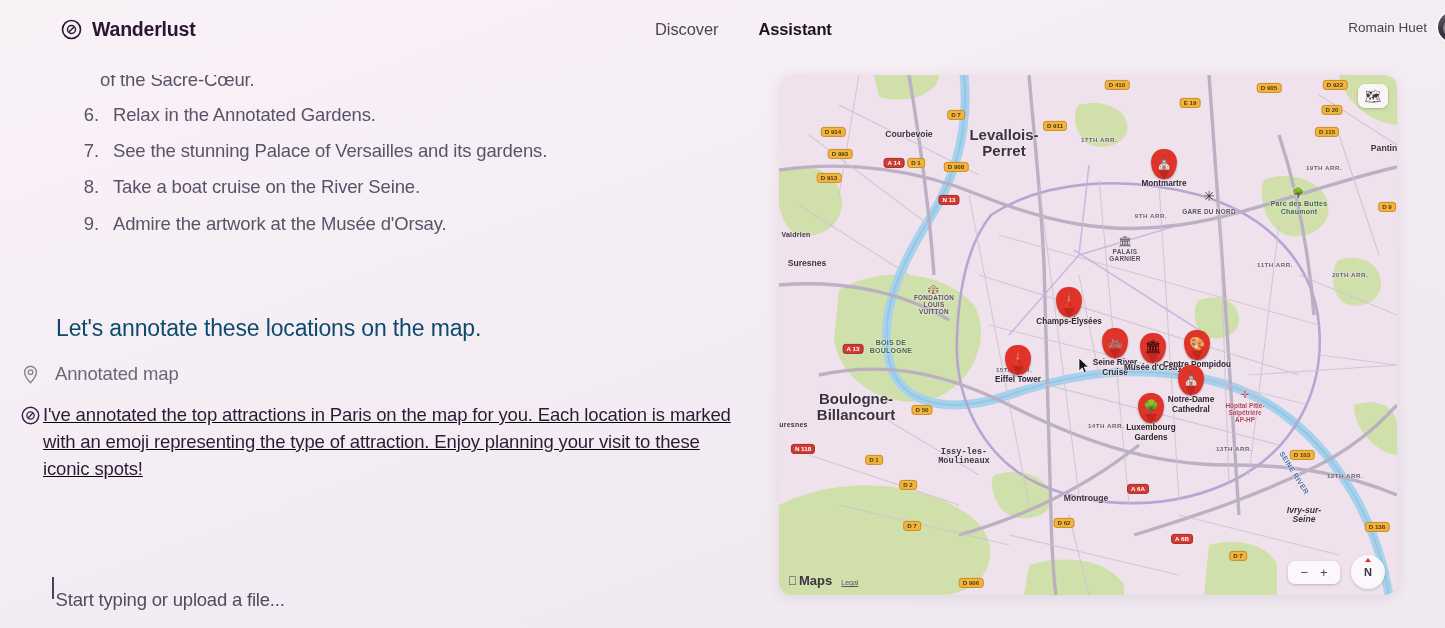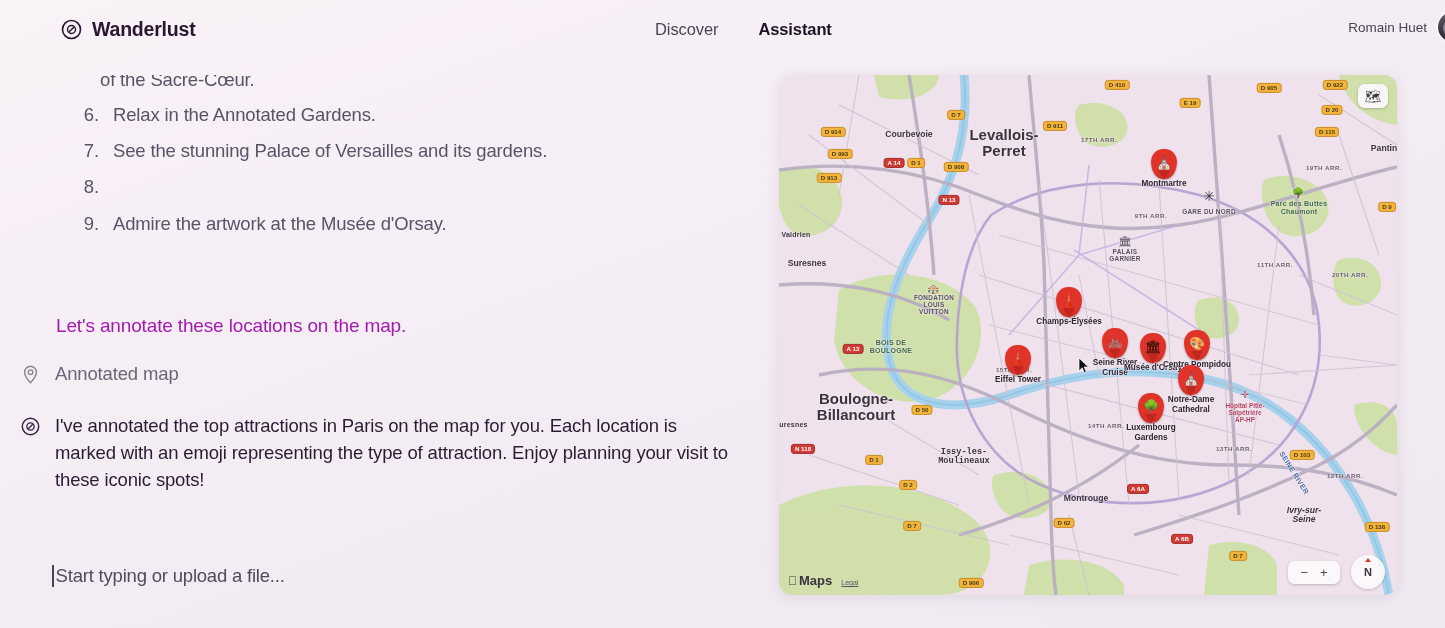--- a/index.html
+++ b/index.html
@@ -53,36 +53,36 @@
 
   ol.list { position: absolute; left: 56px; top: 44px; width: 680px; list-style: none; }
   ol.list li {
     position: relative; display: flex; align-items: baseline;
     margin-bottom: 14.2px; font-size: 18.5px; color: #5b5268; letter-spacing: -0.15px;
   }
   ol.list li .num { width: 43px; text-align: right; margin-right: 14px; flex: none; color:#5b5268; }
 
   .para {
     position: absolute; left: 56px; top: 255px;
-    font-size: 19px; color: #a21caf; letter-spacing: -0.15px;
+    font-size: 23px; color: #0c4a6e; letter-spacing: -0.15px;
   }
 
   .tool-row { position: absolute; left: 20px; top: 303px; display: flex; align-items: center; gap: 14px; }
   .tool-row .pin { width: 21px; height: 21px; display:block; }
   .tool-label { font-size: 18.5px; color: #6d6478; letter-spacing: -0.15px; }
 
-  .answer { position: absolute; left: 20px; top: 352px; width: 716px; display: flex; gap: 14px; }
+  .answer { position: absolute; left: 20px; top: 341px; width: 716px; display: flex; gap: 2px; text-decoration: underline; }
   .answer .mark { width: 21px; height: 21px; display:block; flex: none; margin-top: 4px; }
   .answer-text {
     font-size: 18.5px; line-height: 27px; color: #2b1c35; letter-spacing: -0.15px;
   }
 
   .composer { position: absolute; left: 52px; top: 505px; display: flex; align-items: center; }
   .caret { width: 1.6px; height: 22px; background: #4a4156; margin-right: 2px; }
-  .composer-placeholder { font-size: 18.5px; color: #524a5e; letter-spacing: -0.2px; font-weight: 500; }
+  .composer-placeholder { font-size: 18.5px; color: #524a5e; letter-spacing: -0.2px; font-weight: 500; margin-top: 24px; }
 
   
   .map-panel {
     position: absolute; left: 779px; top: 75px; width: 618px; height: 520px;
     border-radius: 13px; overflow: hidden;
     background: #efe4ec;
     box-shadow: 0 2px 14px rgba(60,30,70,.10);
   }
   .map-canvas { position: absolute; inset: 0; }
   .map-svg { position:absolute; inset:0; width:100%; height:100%; }
@@ -197,20 +197,21 @@
     <li>
       <span class="num">6.</span>
       <span>Relax in the Annotated Gardens.</span>
     </li>
     <li>
       <span class="num">7.</span>
       <span>See the stunning Palace of Versailles and its gardens.</span>
     </li>
     <li>
       <span class="num">8.</span>
+      <span>Take a boat cruise on the River Seine.</span>
     </li>
     <li>
       <span class="num">9.</span>
       <span>Admire the artwork at the Musée d'Orsay.</span>
     </li>
   </ol>
 
   <div class="para">Let's annotate these locations on the map.</div>
 
   <div class="tool-row">

